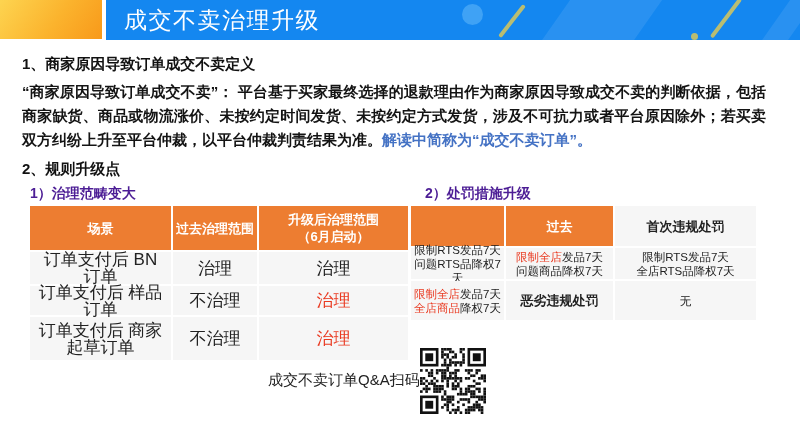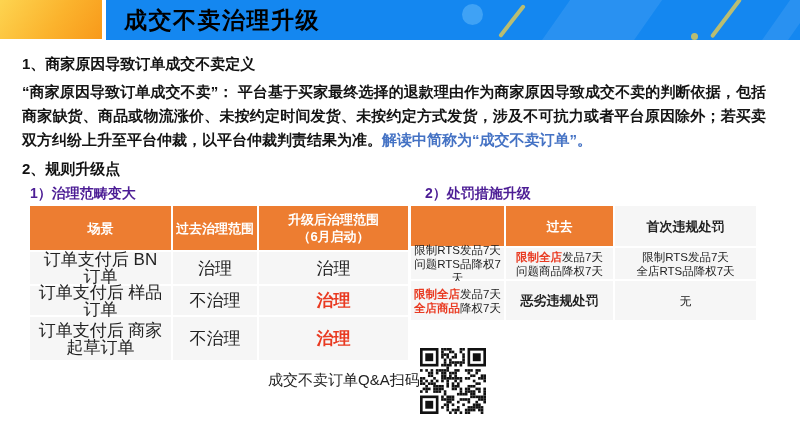--- a/index.html
+++ b/index.html
@@ -6,21 +6,21 @@
   body { font-family:"Liberation Sans","DejaVu Sans",sans-serif; }
   .slide { position:relative; width:800px; height:424px; background:#ffffff; overflow:hidden;
            border-right:1px solid #e9e9e9; }
 
   
   .banner-accent { position:absolute; left:0; top:0; width:102px; height:39px;
     background:linear-gradient(125deg,#fdd450 0%,#fbb32d 55%,#f8991a 100%); }
   .banner-blue { position:absolute; left:106px; top:0; width:694px; height:40px;
     background:#1487f0; overflow:hidden; }
   .banner-title { position:absolute; left:18px; top:50%; transform:translateY(-50%);
-    color:#000000; font-size:23px; font-weight:bold; letter-spacing:1.5px; white-space:nowrap; }
+    color:#ffffff; font-size:23px; font-weight:normal; letter-spacing:1.5px; white-space:nowrap; }
   .deco-circle { position:absolute; left:356px; top:4px; width:21px; height:21px;
     border-radius:50%; background:#3fa2f5; }
   .deco-line1 { position:absolute; left:386px; top:19px; width:40px; height:4px;
     border-radius:2px; background:#b9bd72; transform:rotate(-52deg); }
   .deco-line2 { position:absolute; left:596px; top:16px; width:48px; height:4px;
     border-radius:2px; background:#b9bd72; transform:rotate(-53deg); }
   .deco-dot { position:absolute; left:585px; top:33px; width:7px; height:7px;
     border-radius:50%; background:#b9bd72; }
   .deco-band1 { position:absolute; left:448px; top:-12px; width:92px; height:70px;
     background:rgba(255,255,255,0.09); transform:skewX(-35deg); }
@@ -45,21 +45,21 @@
   .tbl-right { left:411px; top:206px; grid-template-columns:93px 107px 141px;
                grid-template-rows:40px 31px 39px 28px; }
   .cell { display:flex; flex-direction:column; align-items:center; justify-content:center;
           text-align:center; }
   .th { background:#ED7D31; color:#ffffff; font-weight:bold; font-size:13px; line-height:17px; }
   .td { background:#f6f6f6; color:#222; font-size:17px; line-height:17px; }
   .tbl-left .td.scene { padding:0 6px; }
   .tbl-right .td { font-size:11.5px; line-height:14px; }
   .tbl-right .td.rowlabel { font-size:13px; font-weight:bold; line-height:17px; padding:0 8px; }
   .tbl-right .td.wide { white-space:nowrap; }
-  .red { color:#e93a21; font-weight:bold; }
+  .red { color:#e93a21; font-weight:normal; }
 
   
   .qr-caption { position:absolute; left:268px; top:371px; font-size:15px; color:#222; }
   .qr-box { position:absolute; left:420px; top:348px; width:66px; height:66px; background:#fff; }
   .qr-box svg { display:block; width:66px; height:66px; }
 </style>
 </head>
 <body>
 
 <div class="slide">

